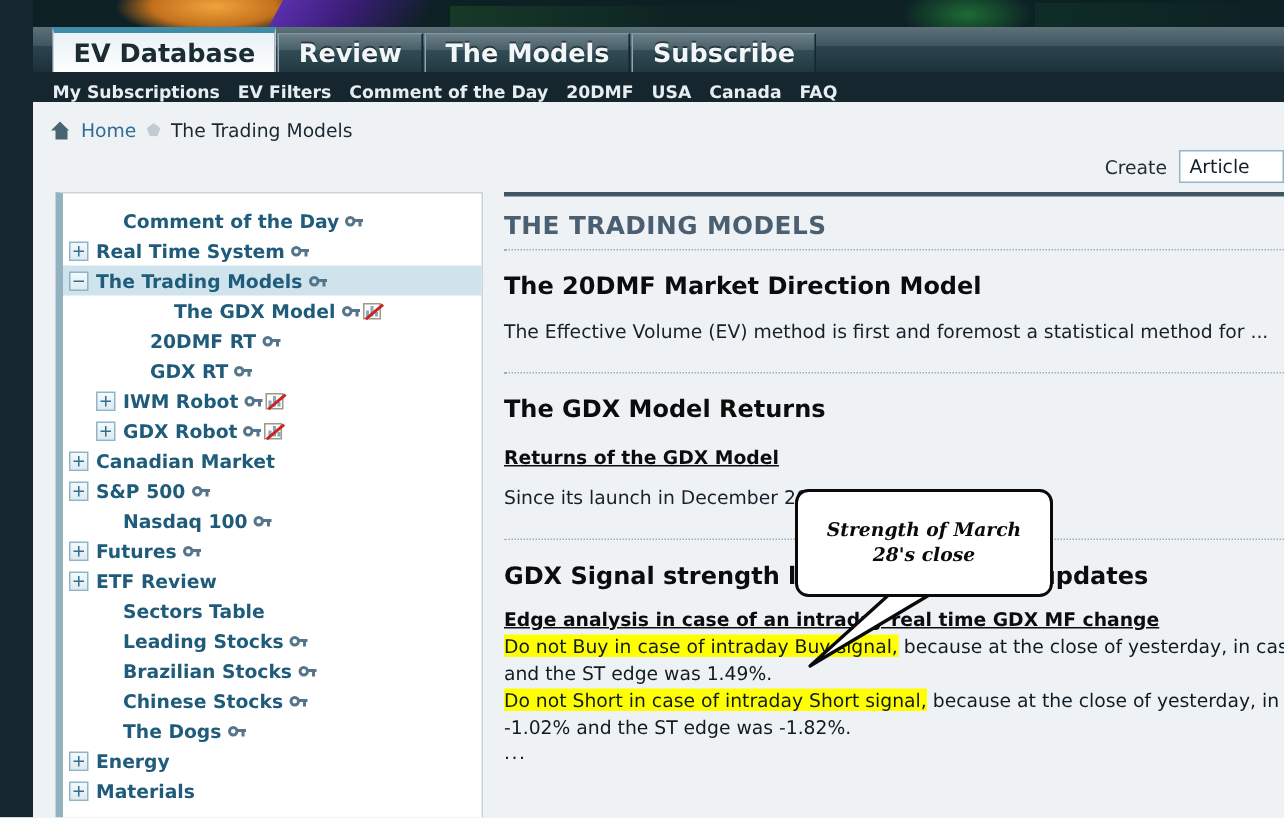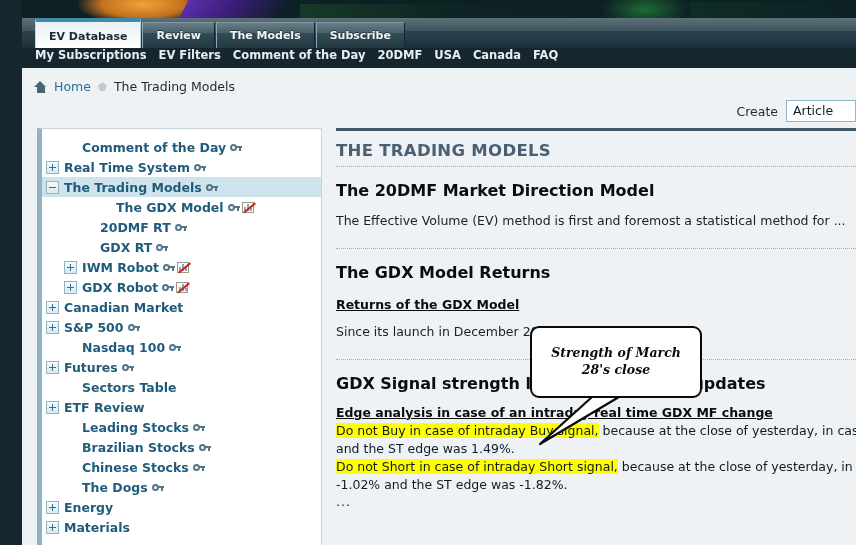--- a/index.html
+++ b/index.html
@@ -54,21 +54,21 @@
   }
   .tabbar::before {
     content: ""; position: absolute; left: 0; top: 0; width: 22px; height: 30px;
     background: #16262e;
   }
   .tabs { position: absolute; left: 35px; top: 0; display: flex; align-items: flex-end; height: 30px; }
   .tab {
     position: relative;
     height: 26px; line-height: 26px;
     padding: 0 13px;
-    font-size: 11px; font-weight: bold; color: #f1f6f8;
+    font-size: 17px; font-weight: bold; color: #f1f6f8;
     background: linear-gradient(180deg, #6c7e86 0%, #47606a 40%, #324c57 41%, #223841 100%);
     border-left: 1px solid #8ea6b0; border-right: 1px solid #152831;
     border-top: 1px solid #7f98a3;
     margin-right: 1px;
     white-space: nowrap;
     cursor: pointer;
     text-shadow: 0 -1px 0 rgba(0,0,0,.45);
   }
   .tab.active {
     height: 30px; line-height: 29px;
@@ -76,21 +76,21 @@
     background: linear-gradient(180deg, #e9f1f5 0%, #f4f8fa 55%, #ffffff 100%);
     border-top: 4px solid #3f8ca8;
     border-left: 1px solid #c6d6de; border-right: 1px solid #b6c9d2;
     text-shadow: none;
   }
 
   
   .subnav {
     position: absolute; left: 0; top: 48px; width: 856px; height: 20px;
     background: #16262e; z-index: 4;
-    display: flex; align-items: flex-start;
+    display: flex; align-items: flex-end;
   }
   .subnav-inner { margin-left: 35px; display: flex; align-items: center; gap: 12px; }
   .subnav a {
     font-size: 11.5px; font-weight: bold; color: #e6eef2;
     text-decoration: none; white-space: nowrap; cursor: pointer;
   }
 
   
   .canvas {
     position: absolute; left: 22px; top: 68px; width: 834px; height: 477px;
@@ -429,27 +429,27 @@
           </li>
           <li class="tree-node">
             <span class="toggle plus"></span>
             <span class="node-label">Futures</span>
             <span class="key-icon">
               <span class="ring"></span>
               <span class="shaft"></span>
               <span class="tooth"></span>
             </span>
           </li>
+          <li class="tree-node">
+            <span class="toggle plus"></span>
+            <span class="node-label">ETF Review</span>
+          </li>
           <li class="tree-node" style="padding-left: 22px;">
             <span class="toggle-spacer"></span>
             <span class="node-label">Sectors Table</span>
-          </li>
-          <li class="tree-node">
-            <span class="toggle plus"></span>
-            <span class="node-label">ETF Review</span>
           </li>
           <li class="tree-node" style="padding-left: 22px;">
             <span class="toggle-spacer"></span>
             <span class="node-label">Leading Stocks</span>
             <span class="key-icon">
               <span class="ring"></span>
               <span class="shaft"></span>
               <span class="tooth"></span>
             </span>
           </li>

